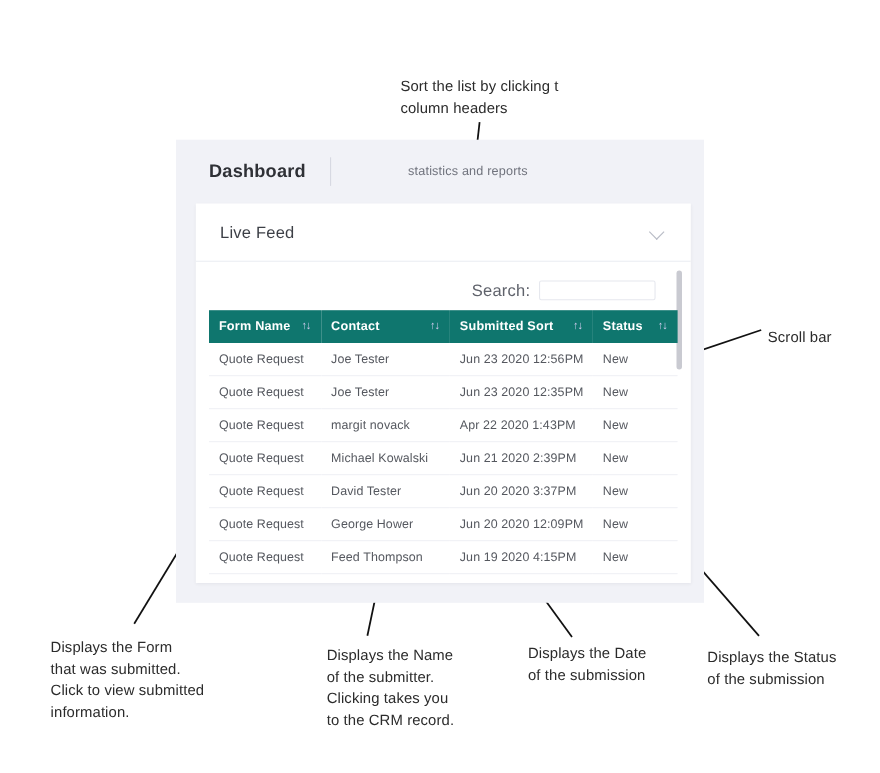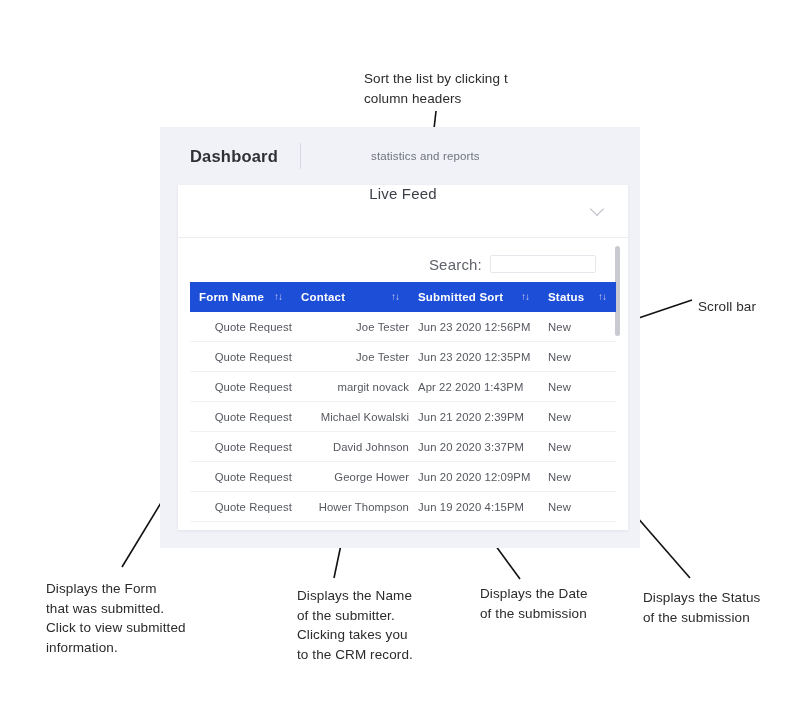--- a/index.html
+++ b/index.html
@@ -81,21 +81,20 @@
     height: 345px;
     background: #ffffff;
     box-shadow: 0 1px 3px rgba(40,42,60,0.07);
   }
   .card-head {
     height: 53px;
     border-bottom: 1px solid #eceef3;
     display: flex;
     align-items: center;
     padding: 0 22px 0 22px;
-    flex-direction: column;
   }
   .card-title {
     font-size: 15px;
     color: #3c3f46;
     letter-spacing: 0.2px;
   }
   .chev {
     margin-left: auto;
     width: 15px; height: 15px;
     position: relative;
@@ -140,21 +139,21 @@
   .table-wrap {
     position: relative;
     margin: 0 12px 0 12px;
   }
   table.feed {
     width: 100%;
     border-collapse: collapse;
     table-layout: fixed;
   }
   table.feed thead th {
-    background: #1d4ed8;
+    background: #0f766e;
     color: #ffffff;
     font-size: 11.5px;
     font-weight: 700;
     text-align: left;
     padding: 9px 0 9px 0;
     letter-spacing: 0.2px;
     height: 29px;
     vertical-align: middle;
     position: relative;
   }
@@ -170,21 +169,21 @@
   table.feed tbody td {
     font-size: 11.3px;
     padding: 8.5px 0 8.5px 9px;
     border-bottom: 1px solid #f0f1f5;
     color: #55585f;
     letter-spacing: 0.1px;
     white-space: nowrap;
     overflow: hidden;
   }
   table.feed tbody tr:last-child td { border-bottom: 1px solid #f0f1f5; }
-  td.link { color: #68bfe3; cursor: pointer; text-align: right; }
+  td.link { color: #68bfe3; cursor: pointer; }
   td.date { color: #5a5d65; }
   td.status { color: #5a5d65; }
 
   .col-form { width: 102px; }
   .col-contact { width: 117px; }
   .col-when { width: 130px; }
   .col-status { width: 77px; }
 
   
   .scrollbar-track {
@@ -302,33 +301,33 @@
                 <td class="status">New</td>
               </tr>
               <tr>
                 <td class="link">Quote Request</td>
                 <td class="link">Michael Kowalski</td>
                 <td class="date">Jun 21 2020 2:39PM</td>
                 <td class="status">New</td>
               </tr>
               <tr>
                 <td class="link">Quote Request</td>
-                <td class="link">David Johnson</td>
+                <td class="link">David Tester</td>
                 <td class="date">Jun 20 2020 3:37PM</td>
                 <td class="status">New</td>
               </tr>
               <tr>
                 <td class="link">Quote Request</td>
                 <td class="link">George Hower</td>
                 <td class="date">Jun 20 2020 12:09PM</td>
                 <td class="status">New</td>
               </tr>
               <tr>
                 <td class="link">Quote Request</td>
-                <td class="link">Hower Thompson</td>
+                <td class="link">Feed Thompson</td>
                 <td class="date">Jun 19 2020 4:15PM</td>
                 <td class="status">New</td>
               </tr>
             </tbody>
         </table>
       </div>
 
     </div>
   </div>
 </div>

